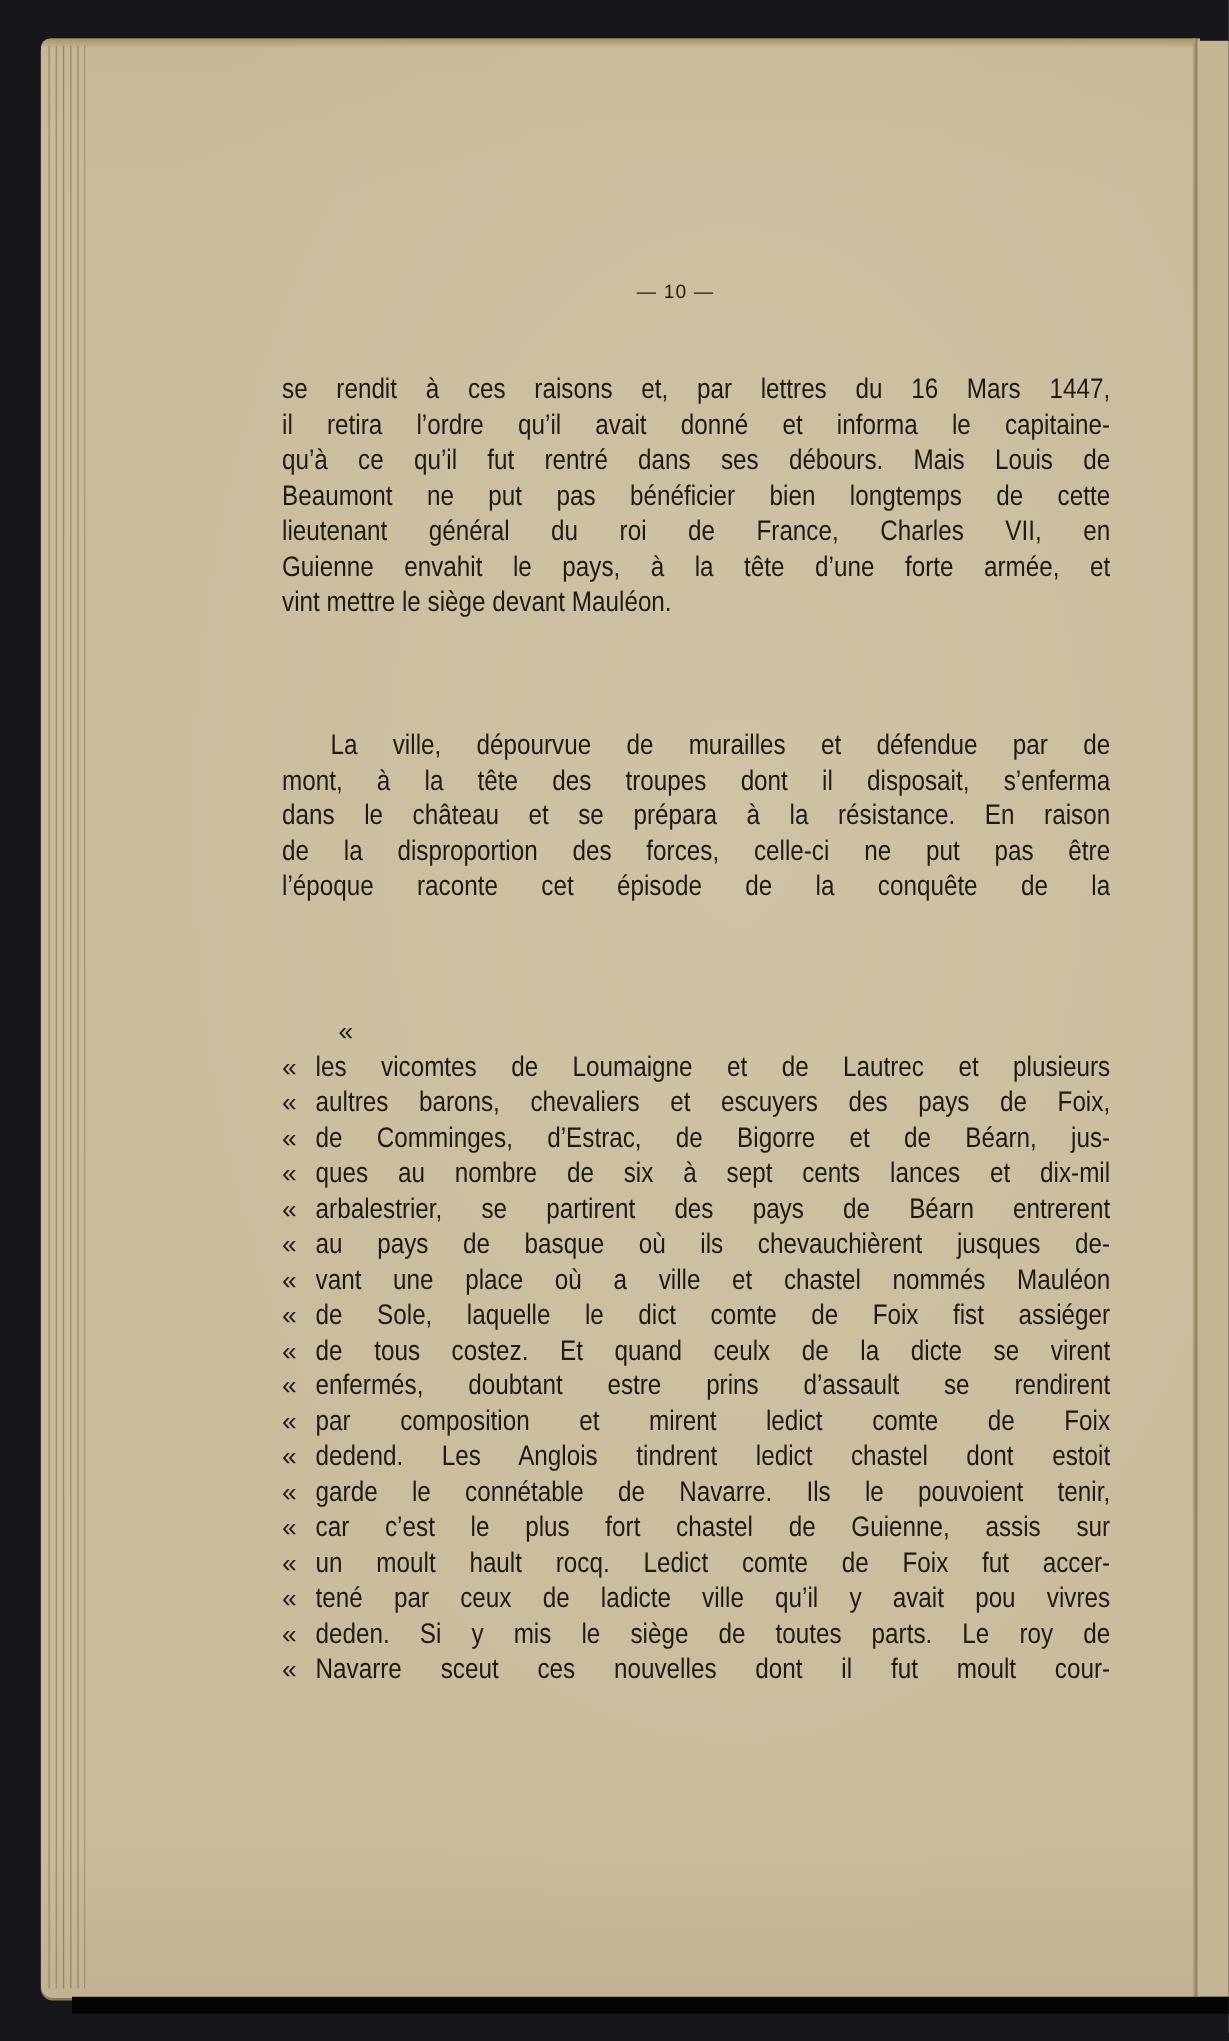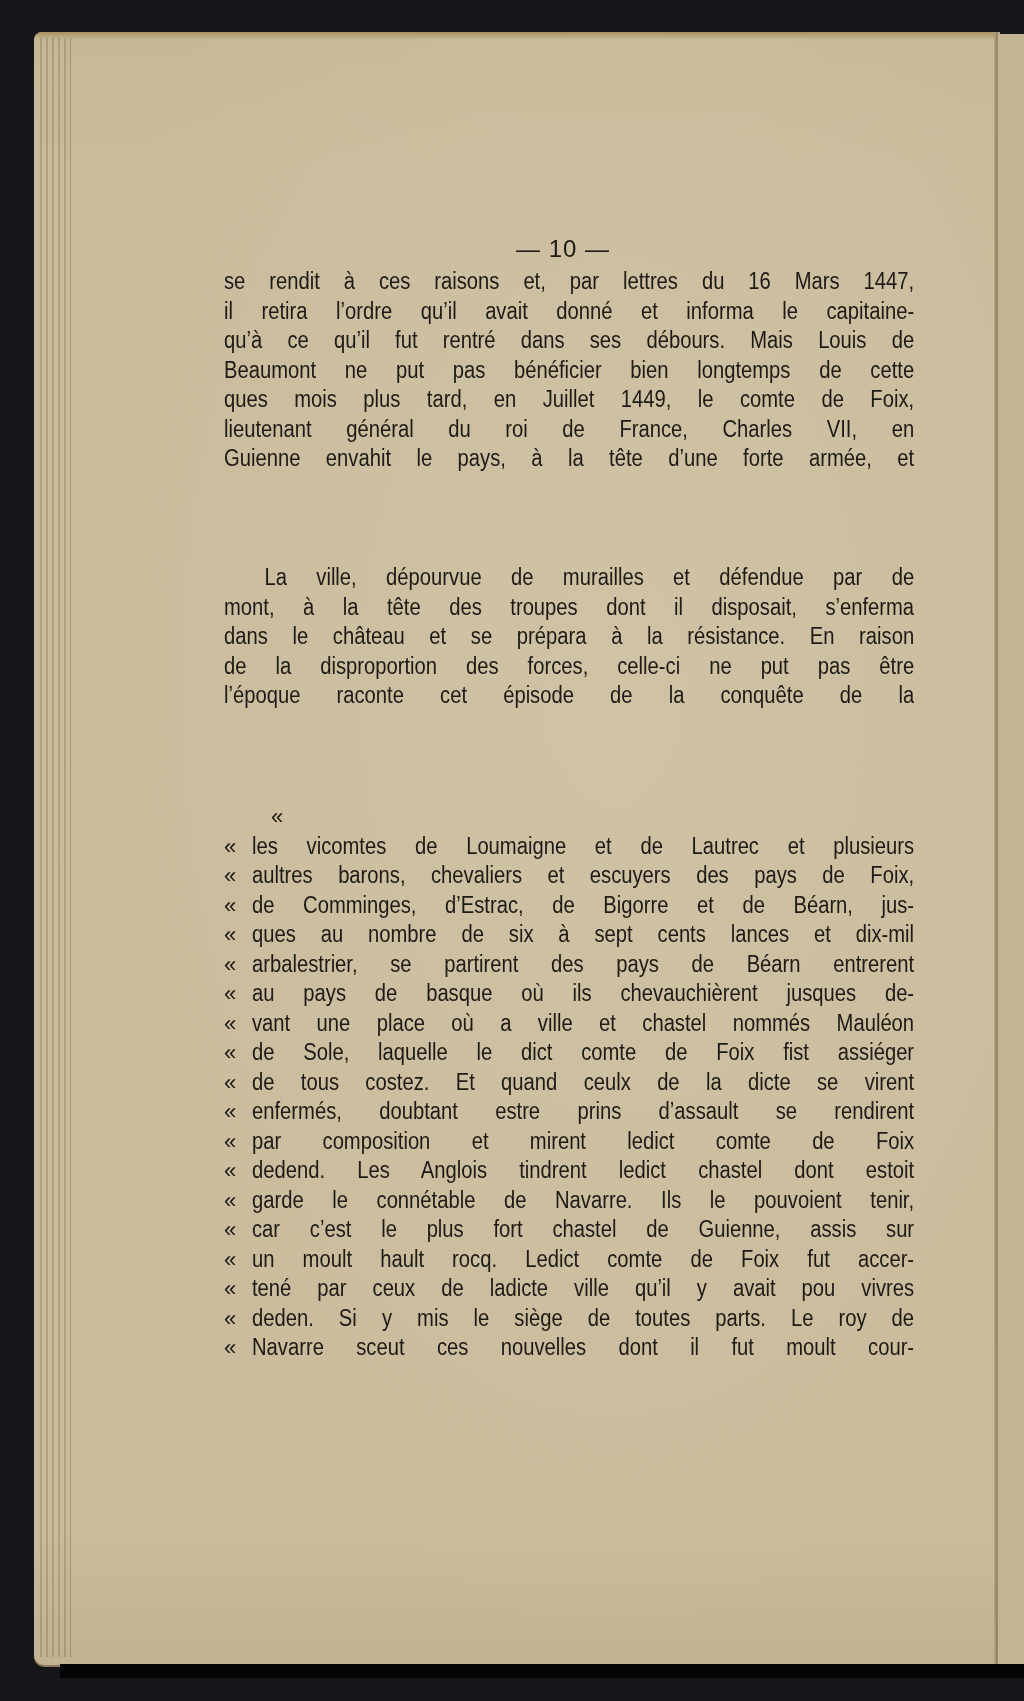--- a/index.html
+++ b/index.html
@@ -80,21 +80,21 @@
       color: #1e1a14;
       font-family: "Liberation Sans", "DejaVu Sans", sans-serif;
       font-stretch: condensed;
     }
     .page-number {
       position: absolute;
       left: 0;
       width: 690px;
       top: -5px;
       text-align: center;
-      font-size: 24px;
+      font-size: 16px;
       letter-spacing: 1px;
       color: #1e1a14;
     }
     .line {
       height: 29.5px;
       line-height: 29.5px;
       font-size: 23.5px;
       text-align: justify;
       text-align-last: justify;
       white-space: nowrap;
@@ -111,22 +111,23 @@
     }
     .line.last span.t {
       text-align-last: left;
     }
     .line.indent span.t {
       padding-left: 47px;
       box-sizing: border-box;
     }
     .block {
       position: absolute;
-      left: 6px;
+      left: 17px;
       width: 690px;
+      margin-top: 43px;
     }
     .quote-line {
       position: relative;
       height: 29.5px;
       line-height: 29.5px;
       font-size: 23.5px;
       white-space: nowrap;
       overflow: hidden;
     }
     .quote-mark {
@@ -166,23 +167,23 @@
 <div class="bottom-shadow"></div>
 
 <div class="text-column">
   <div class="page-number">— 10 —</div>
 
   <div class="block" style="top:27px;">
     <div class="line"><span class="t">se rendit à ces raisons et, par lettres du 16 Mars 1447,</span></div>
     <div class="line"><span class="t">il retira l’ordre qu’il avait donné et informa le capitaine-</span></div>
     <div class="line"><span class="t">qu’à ce qu’il fut rentré dans ses débours. Mais Louis de</span></div>
     <div class="line"><span class="t">Beaumont ne put pas bénéficier bien longtemps de cette</span></div>
-    <div class="line"><span class="t">ques mois plus tard, en Juillet 1449, le comte de Foix,</span></div>
     <div class="line"><span class="t">lieutenant général du roi de France, Charles VII, en</span></div>
     <div class="line"><span class="t">Guienne envahit le pays, à la tête d’une forte armée, et</span></div>
+    <div class="line last"><span class="t">vint mettre le siège devant Mauléon.</span></div>
   </div>
 
   <div class="block" style="top:323px;">
     <div class="line indent"><span class="t">La ville, dépourvue de murailles et défendue par de</span></div>
     <div class="line"><span class="t">mont, à la tête des troupes dont il disposait, s’enferma</span></div>
     <div class="line"><span class="t">dans le château et se prépara à la résistance. En raison</span></div>
     <div class="line"><span class="t">de la disproportion des forces, celle-ci ne put pas être</span></div>
     <div class="line"><span class="t">l’époque raconte cet épisode de la conquête de la</span></div>
   </div>
 

